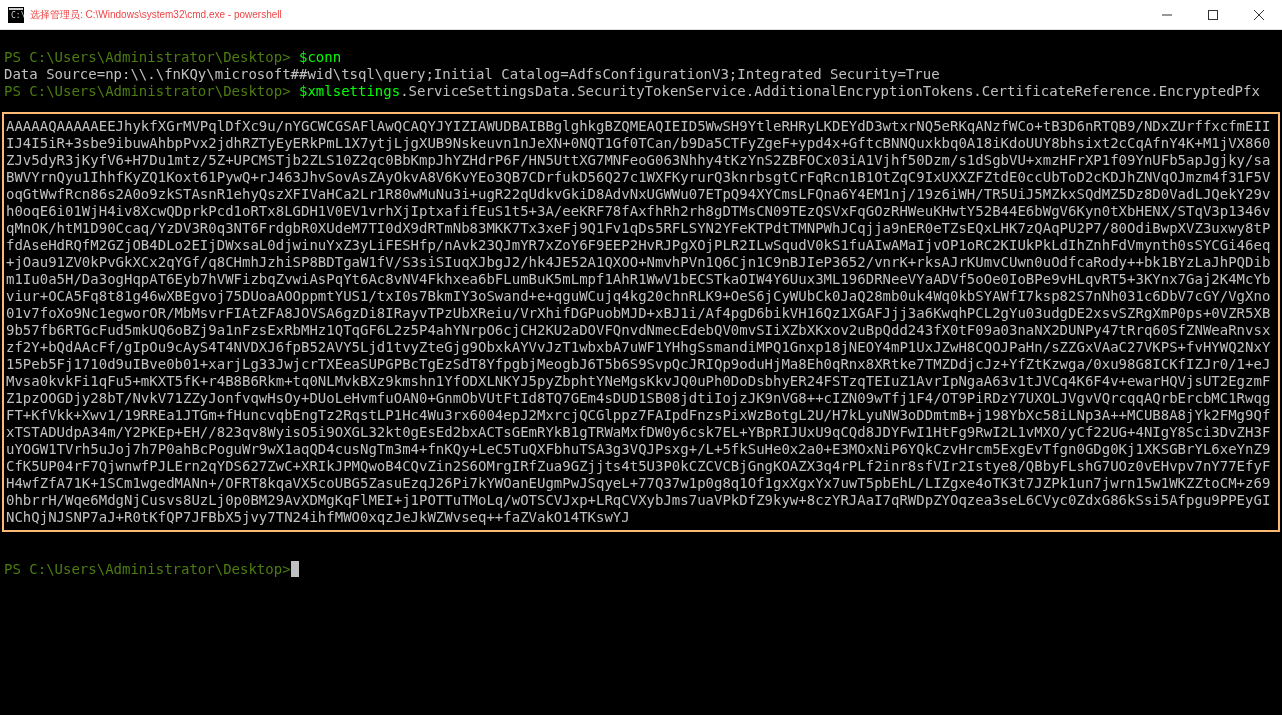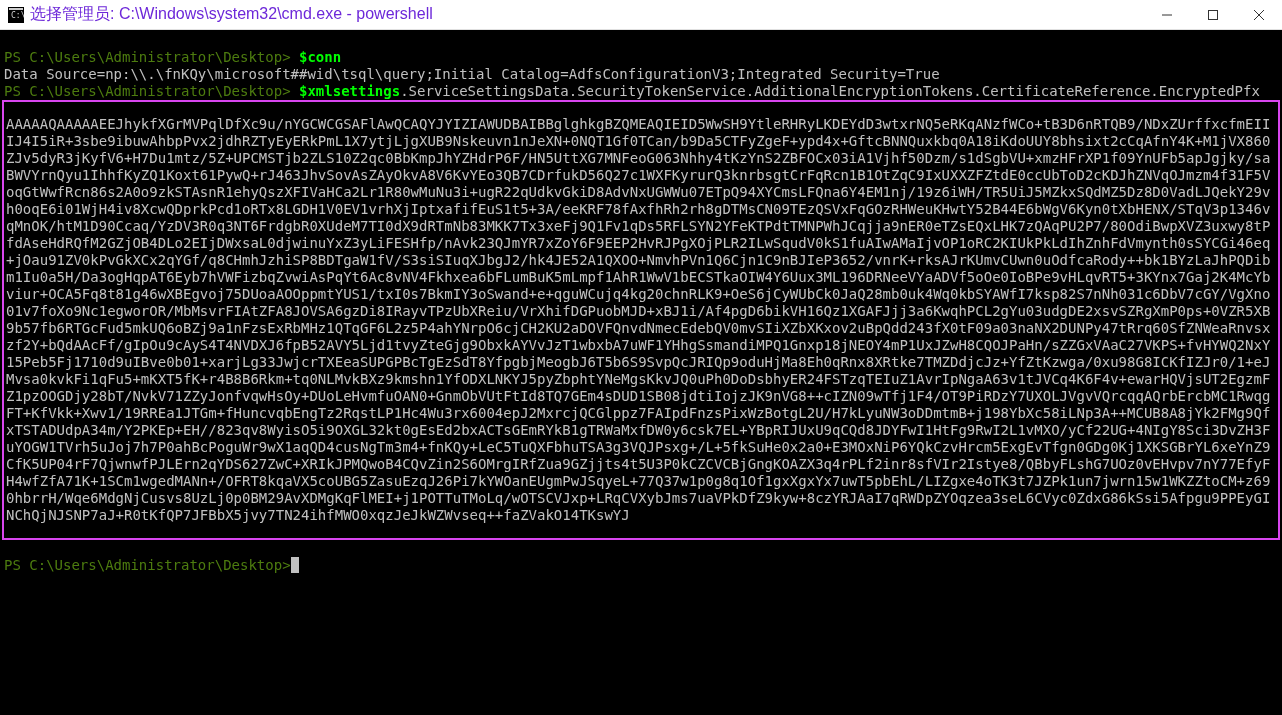--- a/index.html
+++ b/index.html
@@ -31,22 +31,22 @@
       width: 16px;
       height: 16px;
       margin-right: 6px;
       display: inline-block;
     }
     .titlebar-icon svg {
       width: 16px;
       height: 16px;
     }
     .titlebar-title {
-      font-size: 16px;
-      color: #6d28d9;
+      font-size: 10px;
+      color: #ef4444;
       font-family: 'Microsoft YaHei', 'SimSun', sans-serif;
     }
     .titlebar-controls {
       display: flex;
     }
     .titlebar-btn {
       width: 46px;
       height: 30px;
       display: flex;
       align-items: center;
@@ -70,29 +70,28 @@
     }
     .terminal-line {
       white-space: pre-wrap;
       word-break: break-all;
     }
     .ps-prompt {
       color: #4d7c0f;
     }
     .ps-cmd {
       color: #00ff00;
-      font-weight: bold;
     }
     .ps-prop {
       color: #c0c0c0;
     }
     .highlight-box {
-      border: 2px solid #d946ef;
-      padding: 14px 2px;
-      margin: 0 -2px;
+      border: 2px solid #fdba74;
+      padding: 4px 2px;
+      margin: 12px -2px;
     }
     .cursor {
       background: #c0c0c0;
       color: #000;
       display: inline-block;
       width: 8px;
       height: 16px;
       vertical-align: text-bottom;
     }
   </style>

